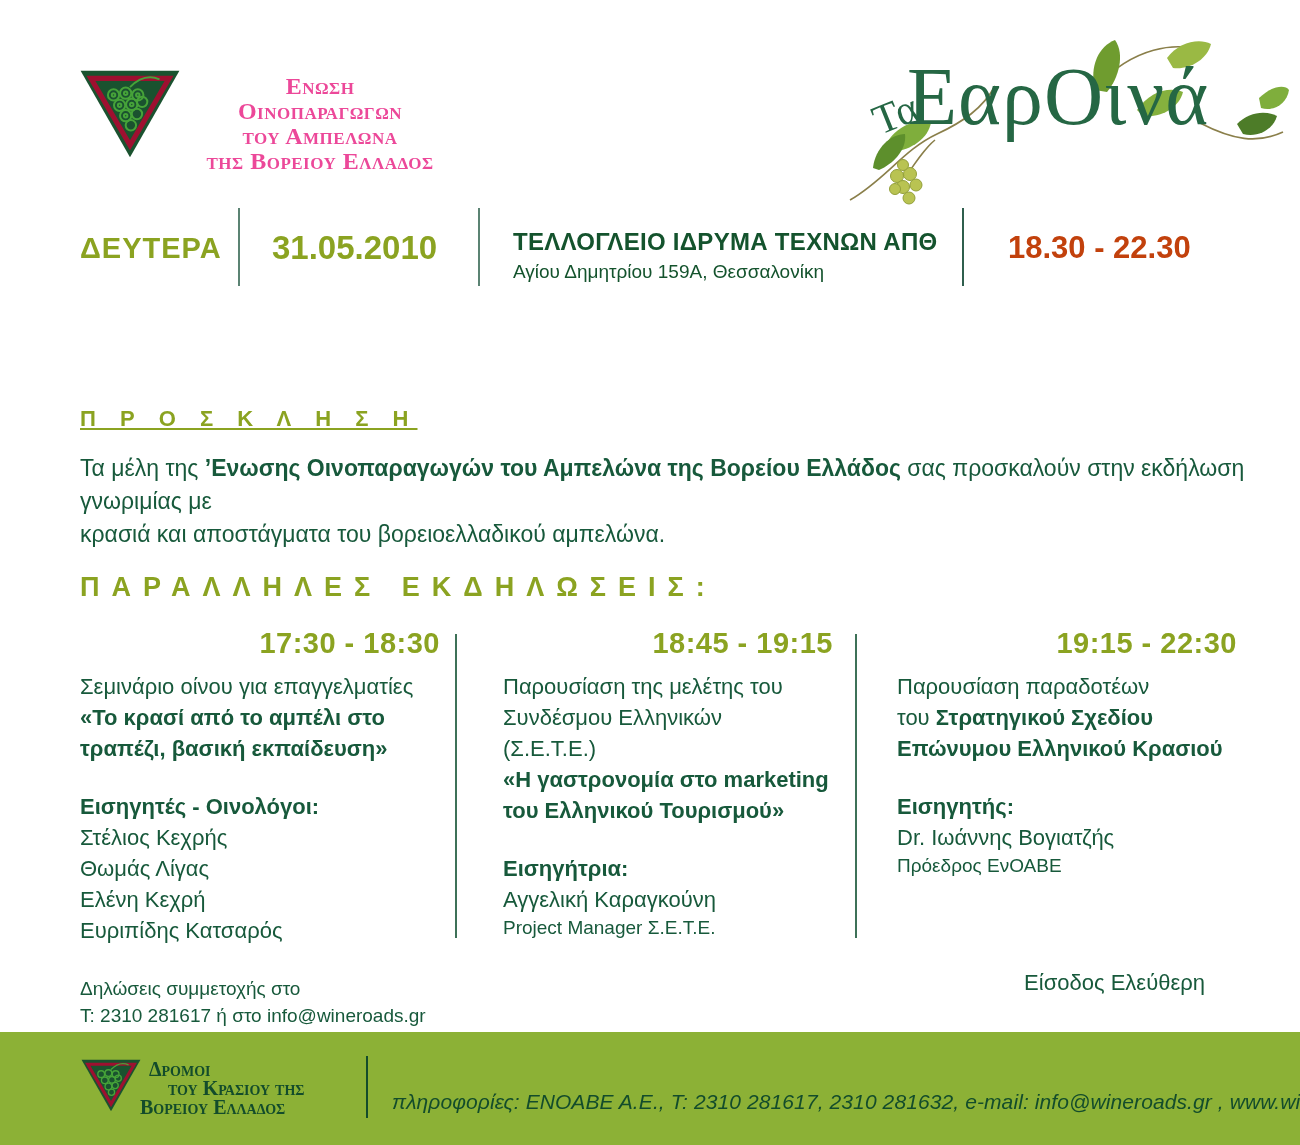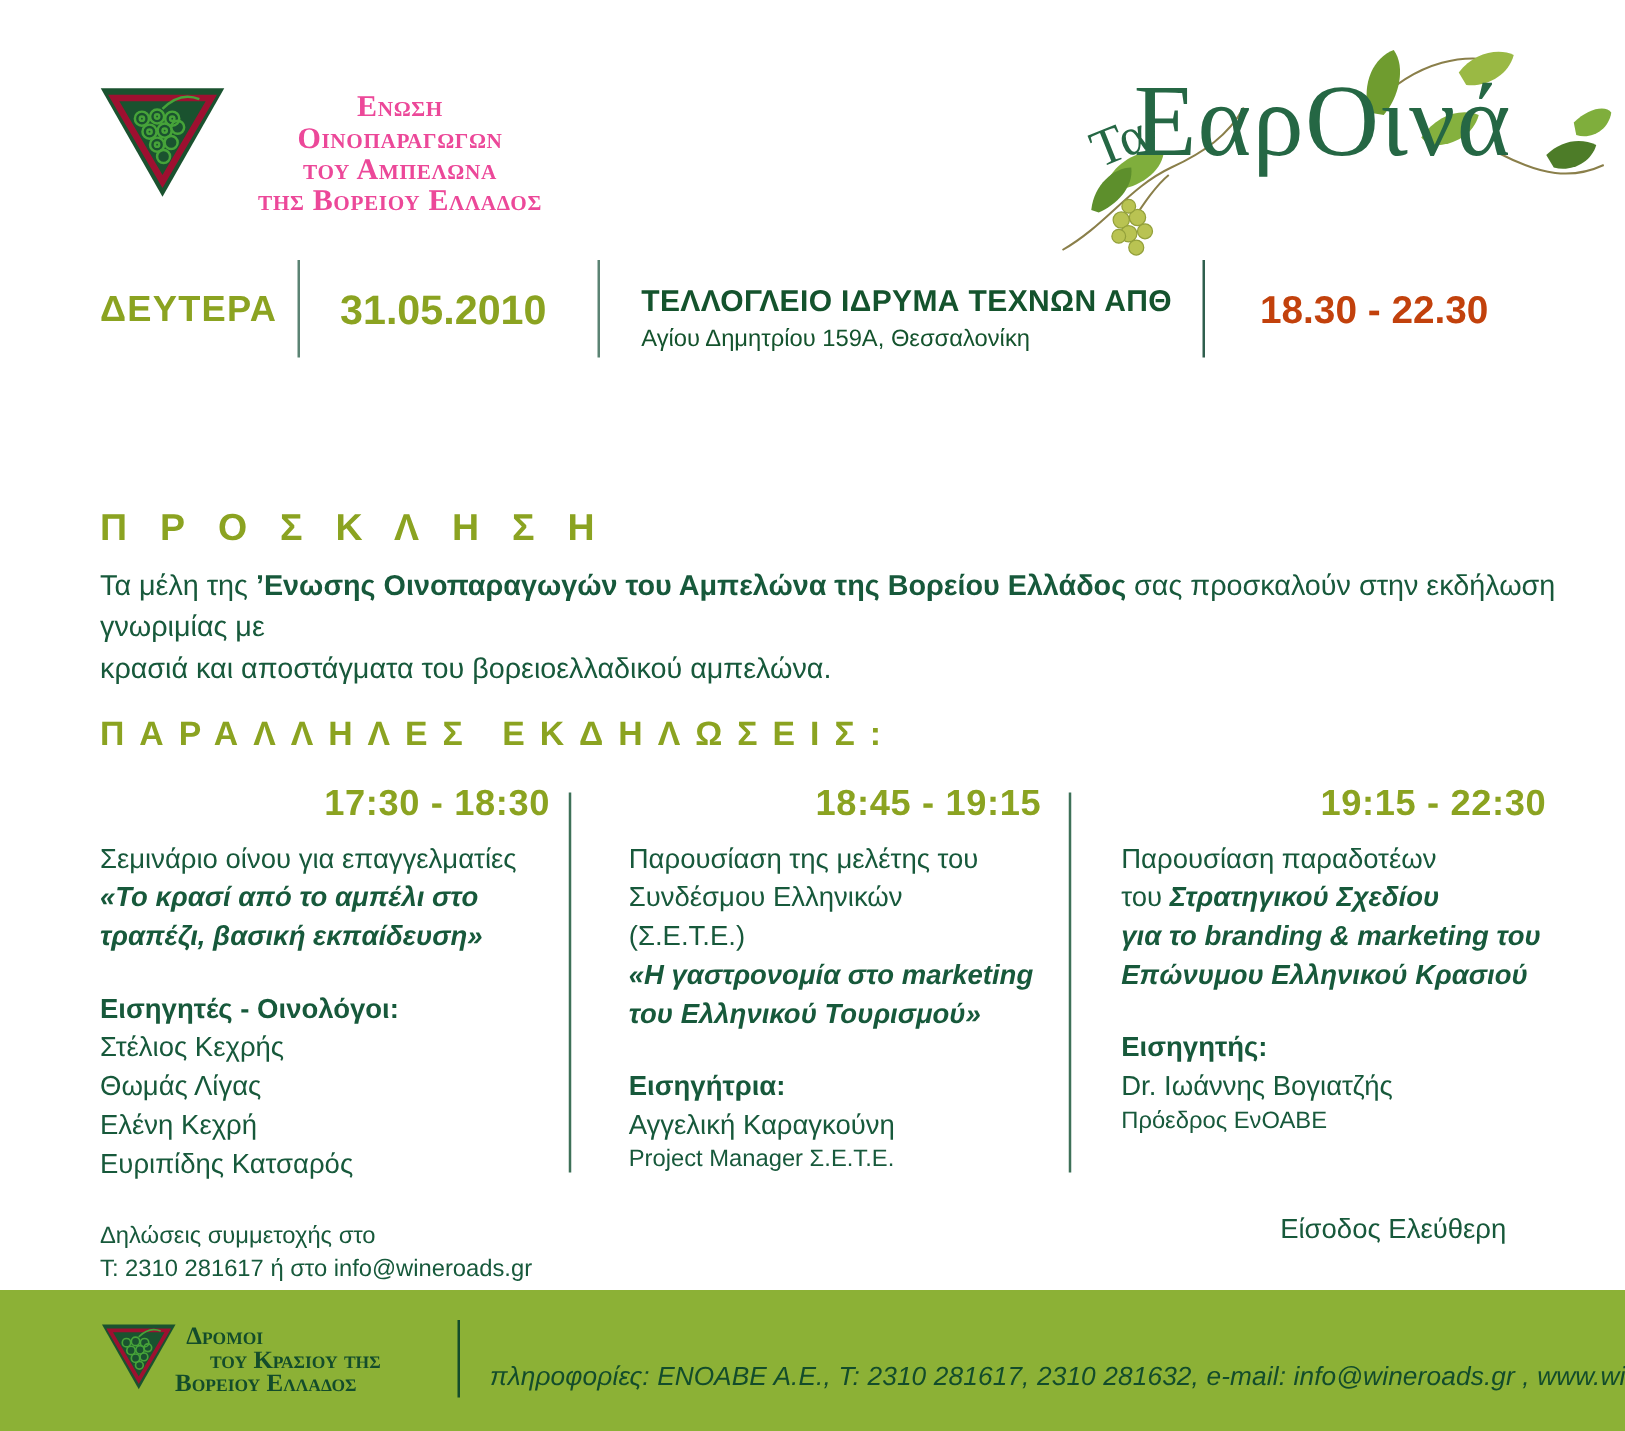--- a/index.html
+++ b/index.html
@@ -31,31 +31,31 @@
   .info-date{position:absolute;left:272px;top:229px;font-size:33px;font-weight:bold;color:#8BA321;}
   .info-venue{position:absolute;left:513px;top:228px;color:#14532d;}
   .info-venue .v-title{font-size:24px;font-weight:bold;letter-spacing:.3px;}
   .info-venue .v-addr{font-size:19px;margin-top:5px;}
   .info-time{position:absolute;left:1008px;top:230px;font-size:31px;font-weight:bold;color:#c2410c;}
   .vsep{position:absolute;width:2px;background:#5B8373;}
   .sep1{left:238px;top:208px;height:78px;}
   .sep2{left:478px;top:208px;height:78px;}
   .sep3{left:962px;top:208px;height:78px;background:#2F5F4E;}
   
-  .invite-title{position:absolute;left:80px;top:406px;font-size:30px;font-weight:bold;color:#8BA321;letter-spacing:9px;}
+  .invite-title{position:absolute;left:80px;top:406px;font-size:22px;font-weight:bold;color:#8BA321;letter-spacing:9px;text-decoration:underline;}
   .invite-body{position:absolute;left:80px;top:452px;width:1165px;font-size:23px;line-height:33px;color:#17593B;}
   .invite-body b{font-weight:bold;}
   
   .parallel-title{position:absolute;left:80px;top:572px;font-size:27px;font-weight:bold;color:#8BA321;letter-spacing:12px;}
   .col{position:absolute;top:628px;font-size:22px;line-height:31px;color:#17593B;}
   .col-1{left:80px;width:360px;}
   .col-2{left:503px;width:330px;}
   .col-3{left:897px;width:340px;}
   .col .time{font-size:29px;font-weight:bold;color:#8BA321;margin-bottom:12px;letter-spacing:.5px;text-align:right;}
-  .col .hl{font-weight:bold;font-style:italic;}
+  .col .hl{font-weight:bold;}
   .col .label{font-weight:bold;margin-top:27px;}
   .col .small{font-size:19px;line-height:26px;}
   .col .note{margin-top:29px;font-size:19px;line-height:27px;}
   .col-div{position:absolute;top:634px;width:2px;height:304px;background:#3E7158;}
   .col-div-1{left:455px;}
   .col-div-2{left:855px;}
   
   .entrance{position:absolute;right:95px;top:970px;font-size:22px;color:#17593B;}
   
   .footer{position:absolute;left:0;top:1032px;width:1300px;height:113px;background:#8CB136;}
@@ -193,21 +193,20 @@
 
   <div class="col-div col-div-2"></div>
 
   <div class="col col-3">
     <div class="time">19:15 - 22:30</div>
     <div>Παρουσίαση παραδοτέων</div>
     <div>
       <span>του</span>
       <span class="hl">Στρατηγικού Σχεδίου</span>
     </div>
-    <div class="hl">για το branding &amp; marketing του</div>
     <div class="hl">Επώνυμου Ελληνικού Κρασιού</div>
     <div class="label">Εισηγητής:</div>
     <div>Dr. Ιωάννης Βογιατζής</div>
     <div class="small">Πρόεδρος ΕνΟΑΒΕ</div>
   </div>
 
   <div class="entrance">Είσοδος Ελεύθερη</div>
 
   <div class="footer">
     <div class="tri-wrap">

